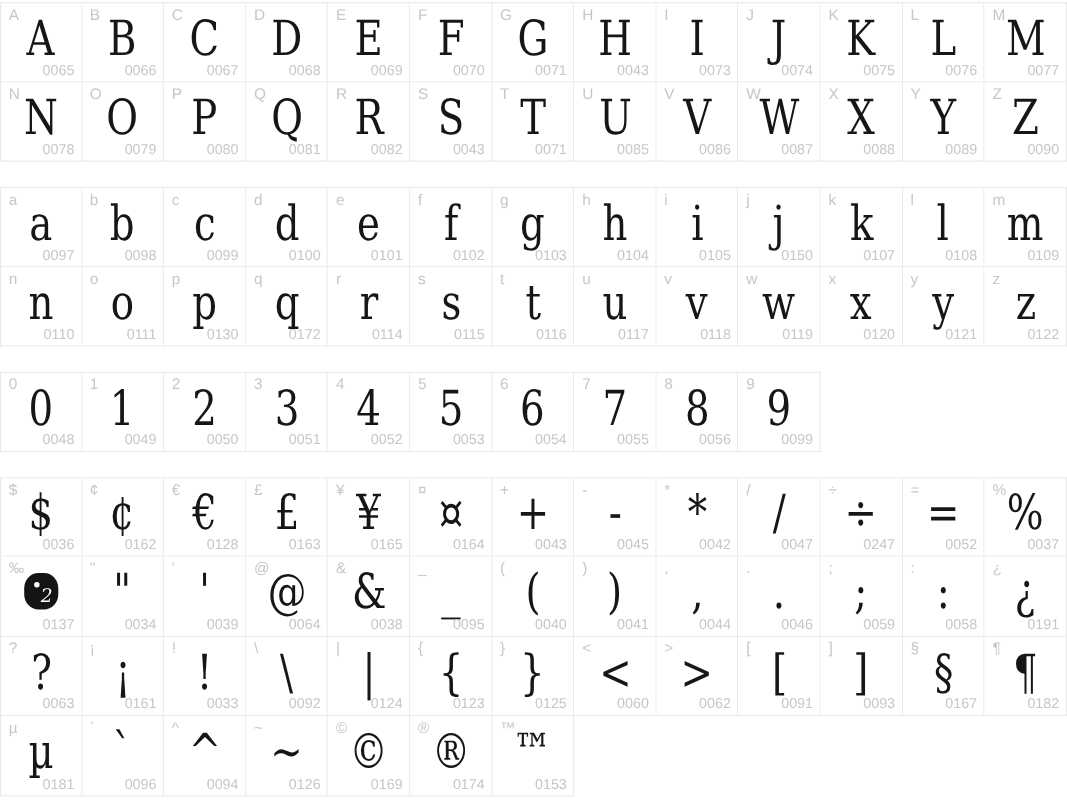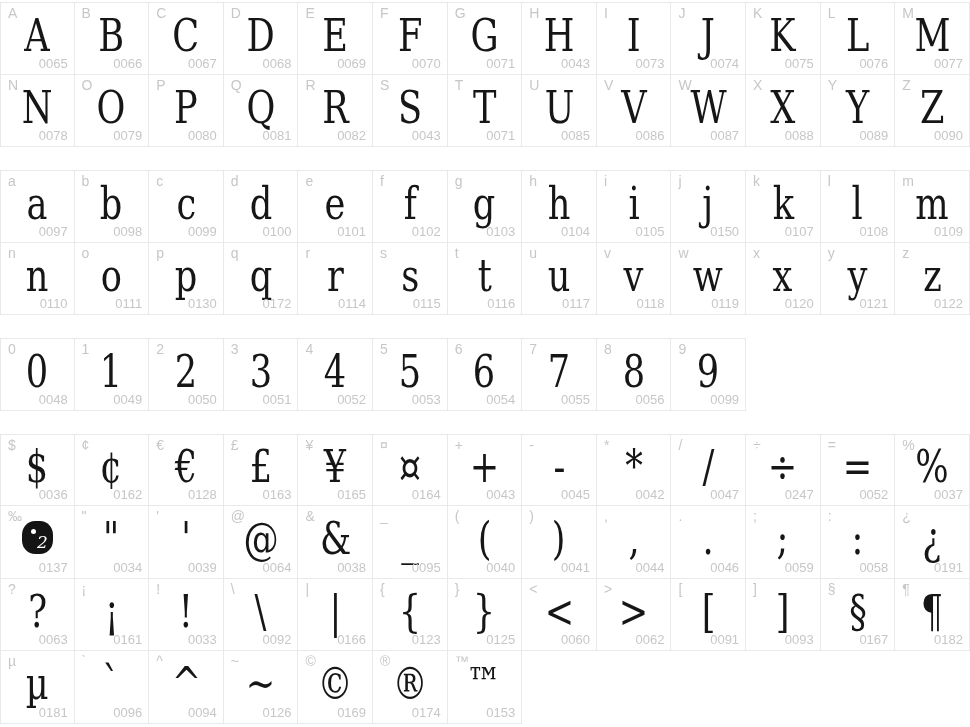--- a/index.html
+++ b/index.html
@@ -535,21 +535,21 @@
           <span class="cc">0033</span>
         </div>
         <div class="cell">
           <span class="cl">\</span>
           <span class="g">\</span>
           <span class="cc">0092</span>
         </div>
         <div class="cell">
           <span class="cl">|</span>
           <span class="g">|</span>
-          <span class="cc">0166</span>
+          <span class="cc">0124</span>
         </div>
         <div class="cell">
           <span class="cl">{</span>
           <span class="g">{</span>
           <span class="cc">0123</span>
         </div>
         <div class="cell">
           <span class="cl">}</span>
           <span class="g">}</span>
           <span class="cc">0125</span>

